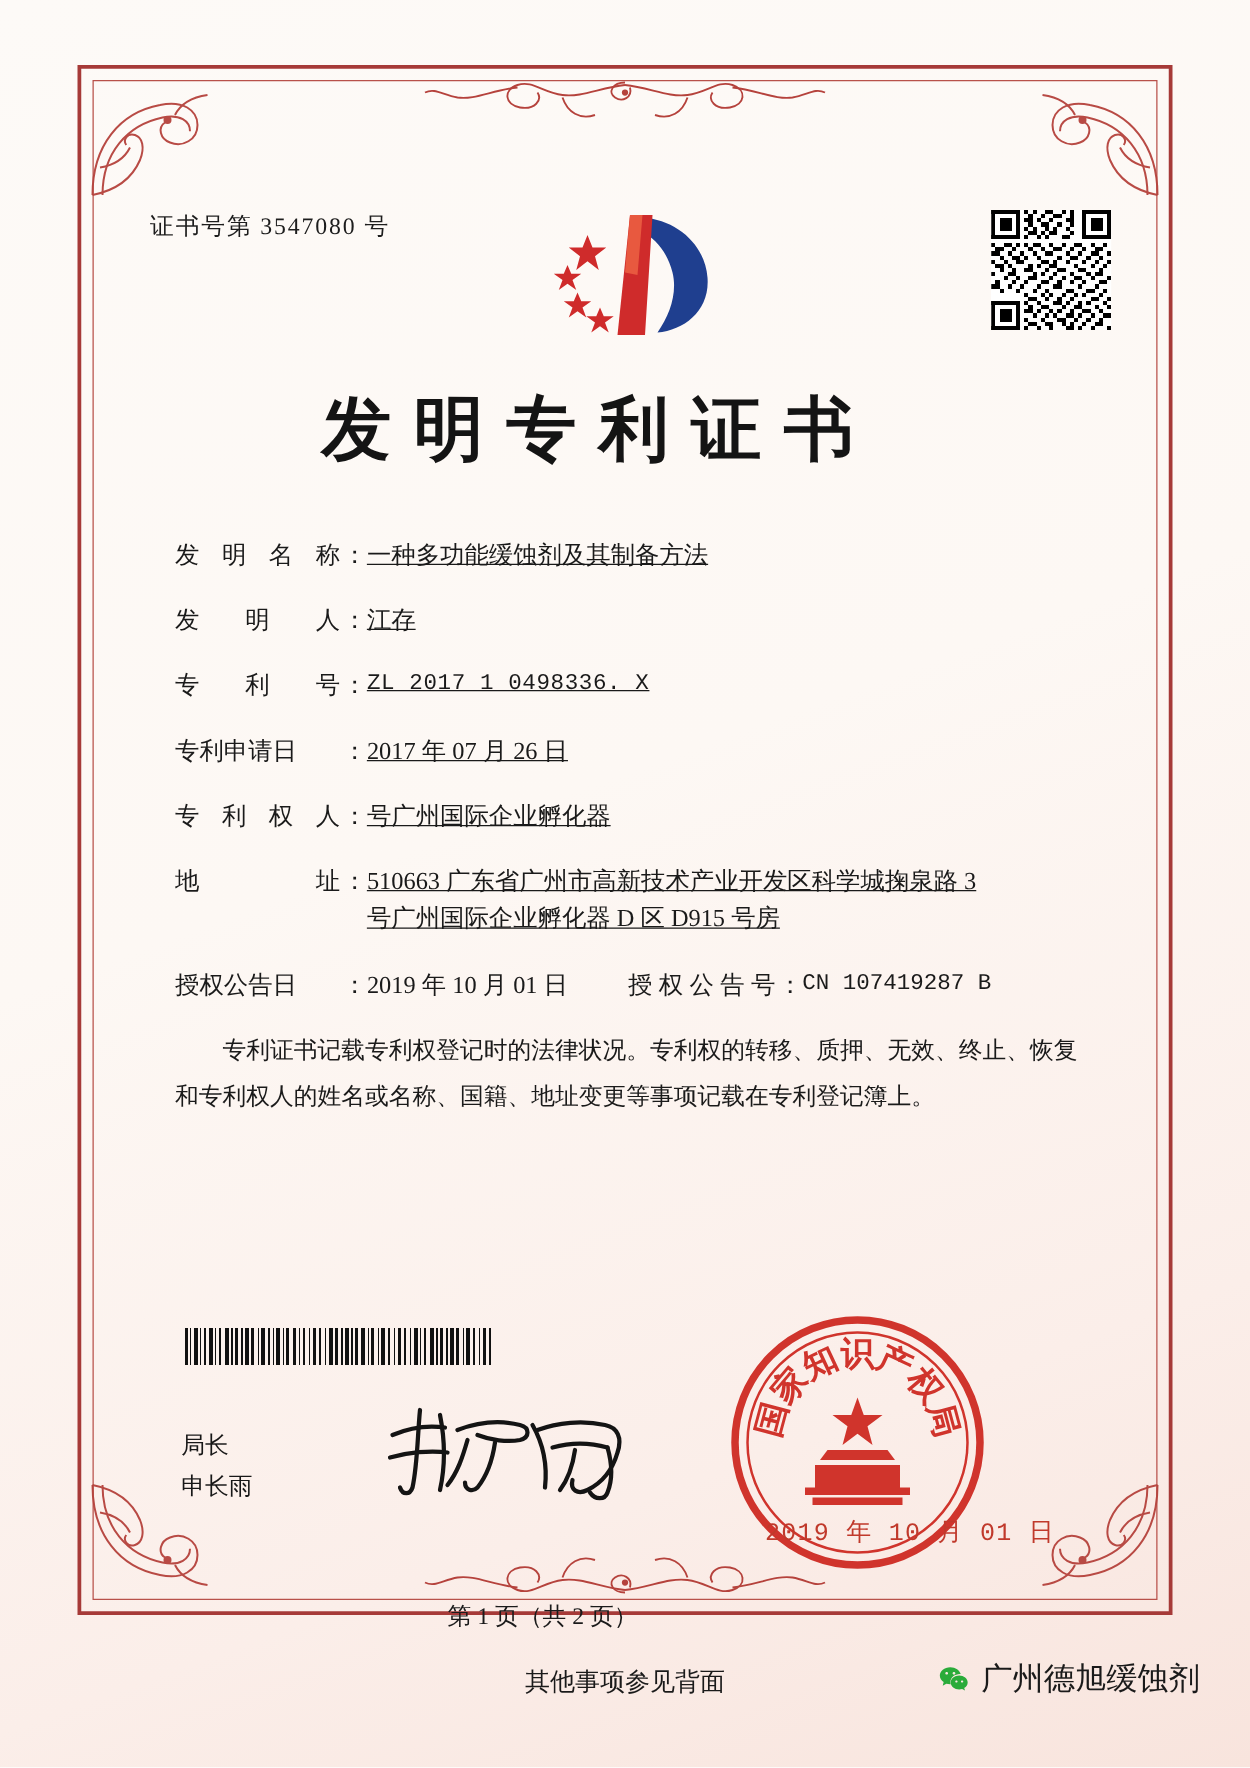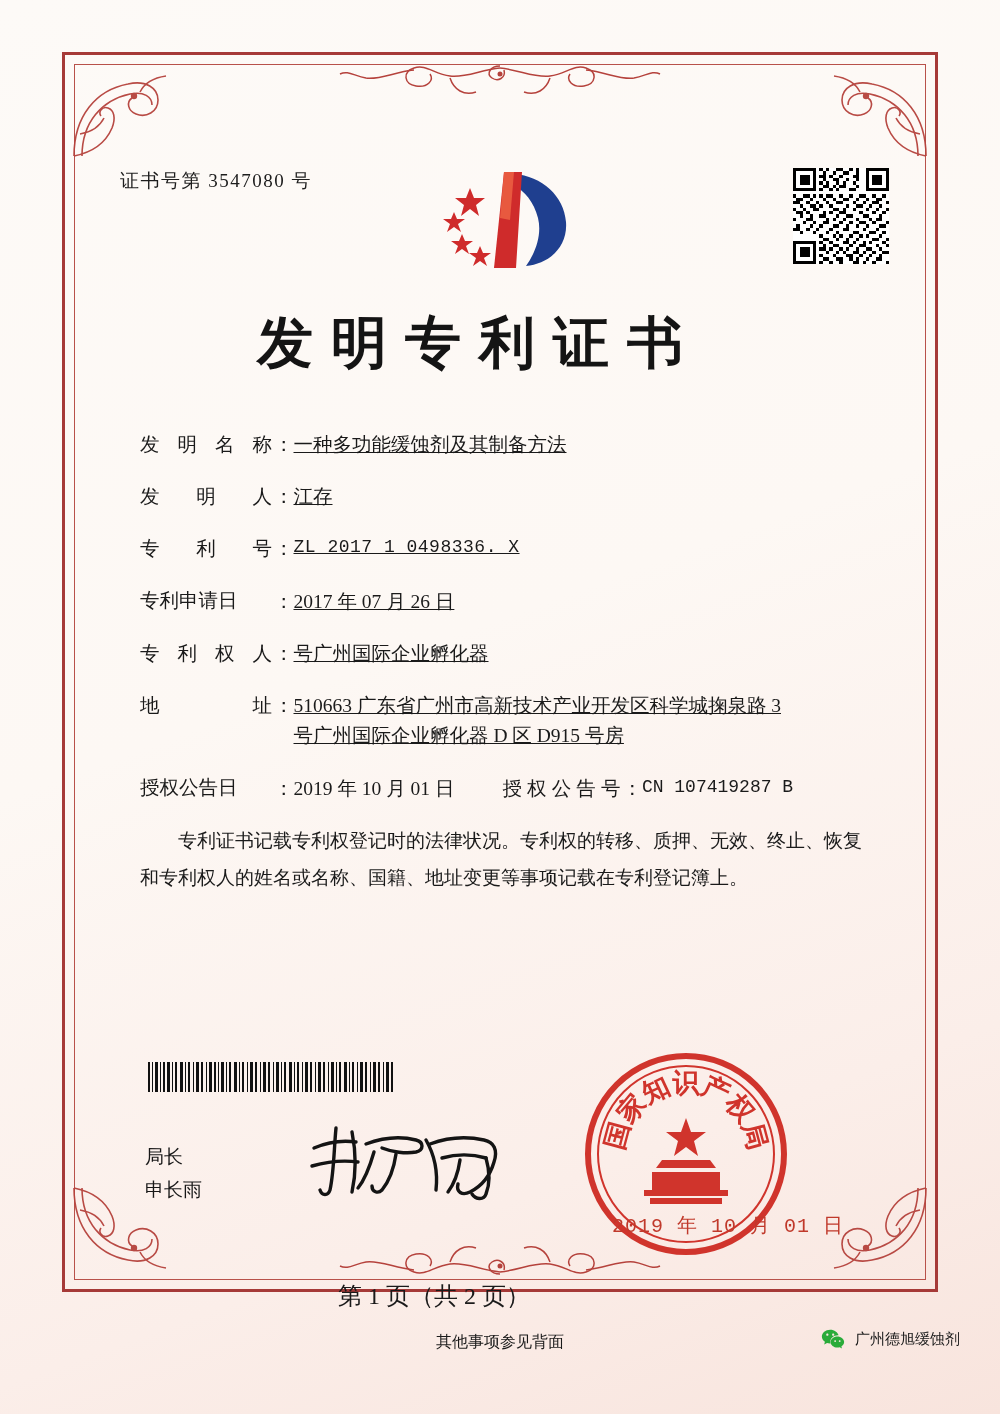--- a/index.html
+++ b/index.html
@@ -118,21 +118,21 @@
     margin-bottom: 22px;
     line-height: 1.55;
   }
   .row .lbl {
     width: 132px;
     flex: 0 0 132px;
     display: flex;
     justify-content: space-between;
     white-space: nowrap;
   }
-  .row .lbl.tight { letter-spacing: 0; justify-content: flex-start; font-family: Liberation Mono, monospace; }
+  .row .lbl.tight { letter-spacing: 0; justify-content: flex-start; }
   .row .val {
     flex: 1;
     white-space: pre-wrap;
     text-decoration: underline;
   }
   .row .val.mono {
     font-family: "Liberation Mono", "DejaVu Sans Mono", monospace;
     font-size: 18px;
     letter-spacing: .5px;
   }
@@ -210,39 +210,39 @@
     letter-spacing: 1px;
     white-space: nowrap;
   }
 
   
   .page-no {
     position: absolute;
     left: 0; top: 1280px;
     width: 868px;
     text-align: center;
-    font-size: 24px;
+    font-size: 19px;
     color: #1a1a1a;
   }
   .footnote {
     position: absolute;
     left: 0; top: 1332px;
     width: 1000px;
     text-align: center;
-    font-size: 16px;
+    font-size: 20px;
     color: #1a1a1a;
   }
   .wechat {
     position: absolute;
     right: 40px; top: 1326px;
     display: flex;
     align-items: center;
     gap: 9px;
     color: #1a1a1a;
-    font-size: 15px;
+    font-size: 25px;
     text-align: center;
   }
   .wechat .wx-icon {
     width: 26px; height: 26px;
     color: #2aab3a;
   }
   .wechat .wx-icon svg { width: 100%; height: 100%; display:block; }
 </style>
 </head>
 <body>

